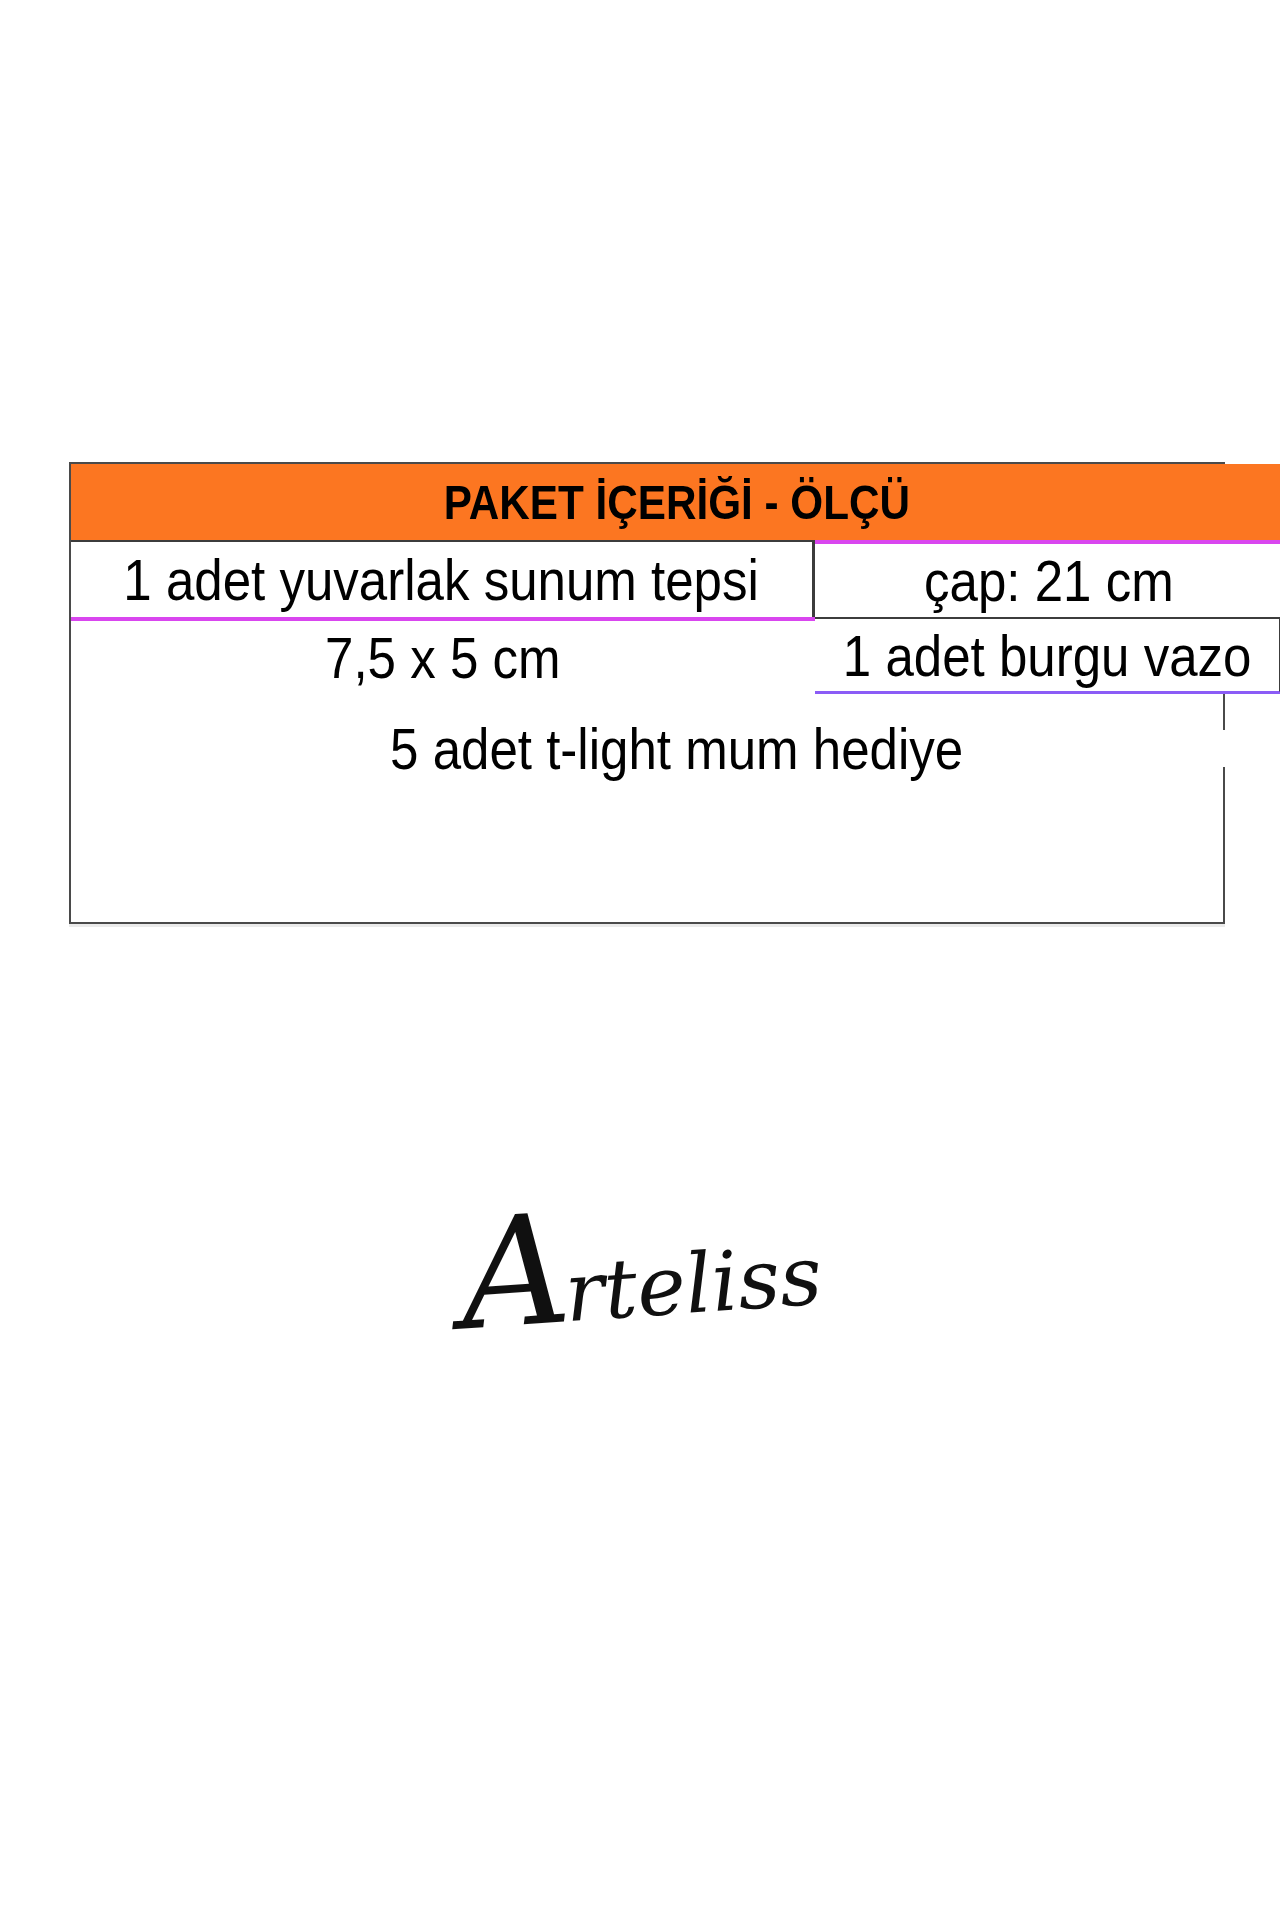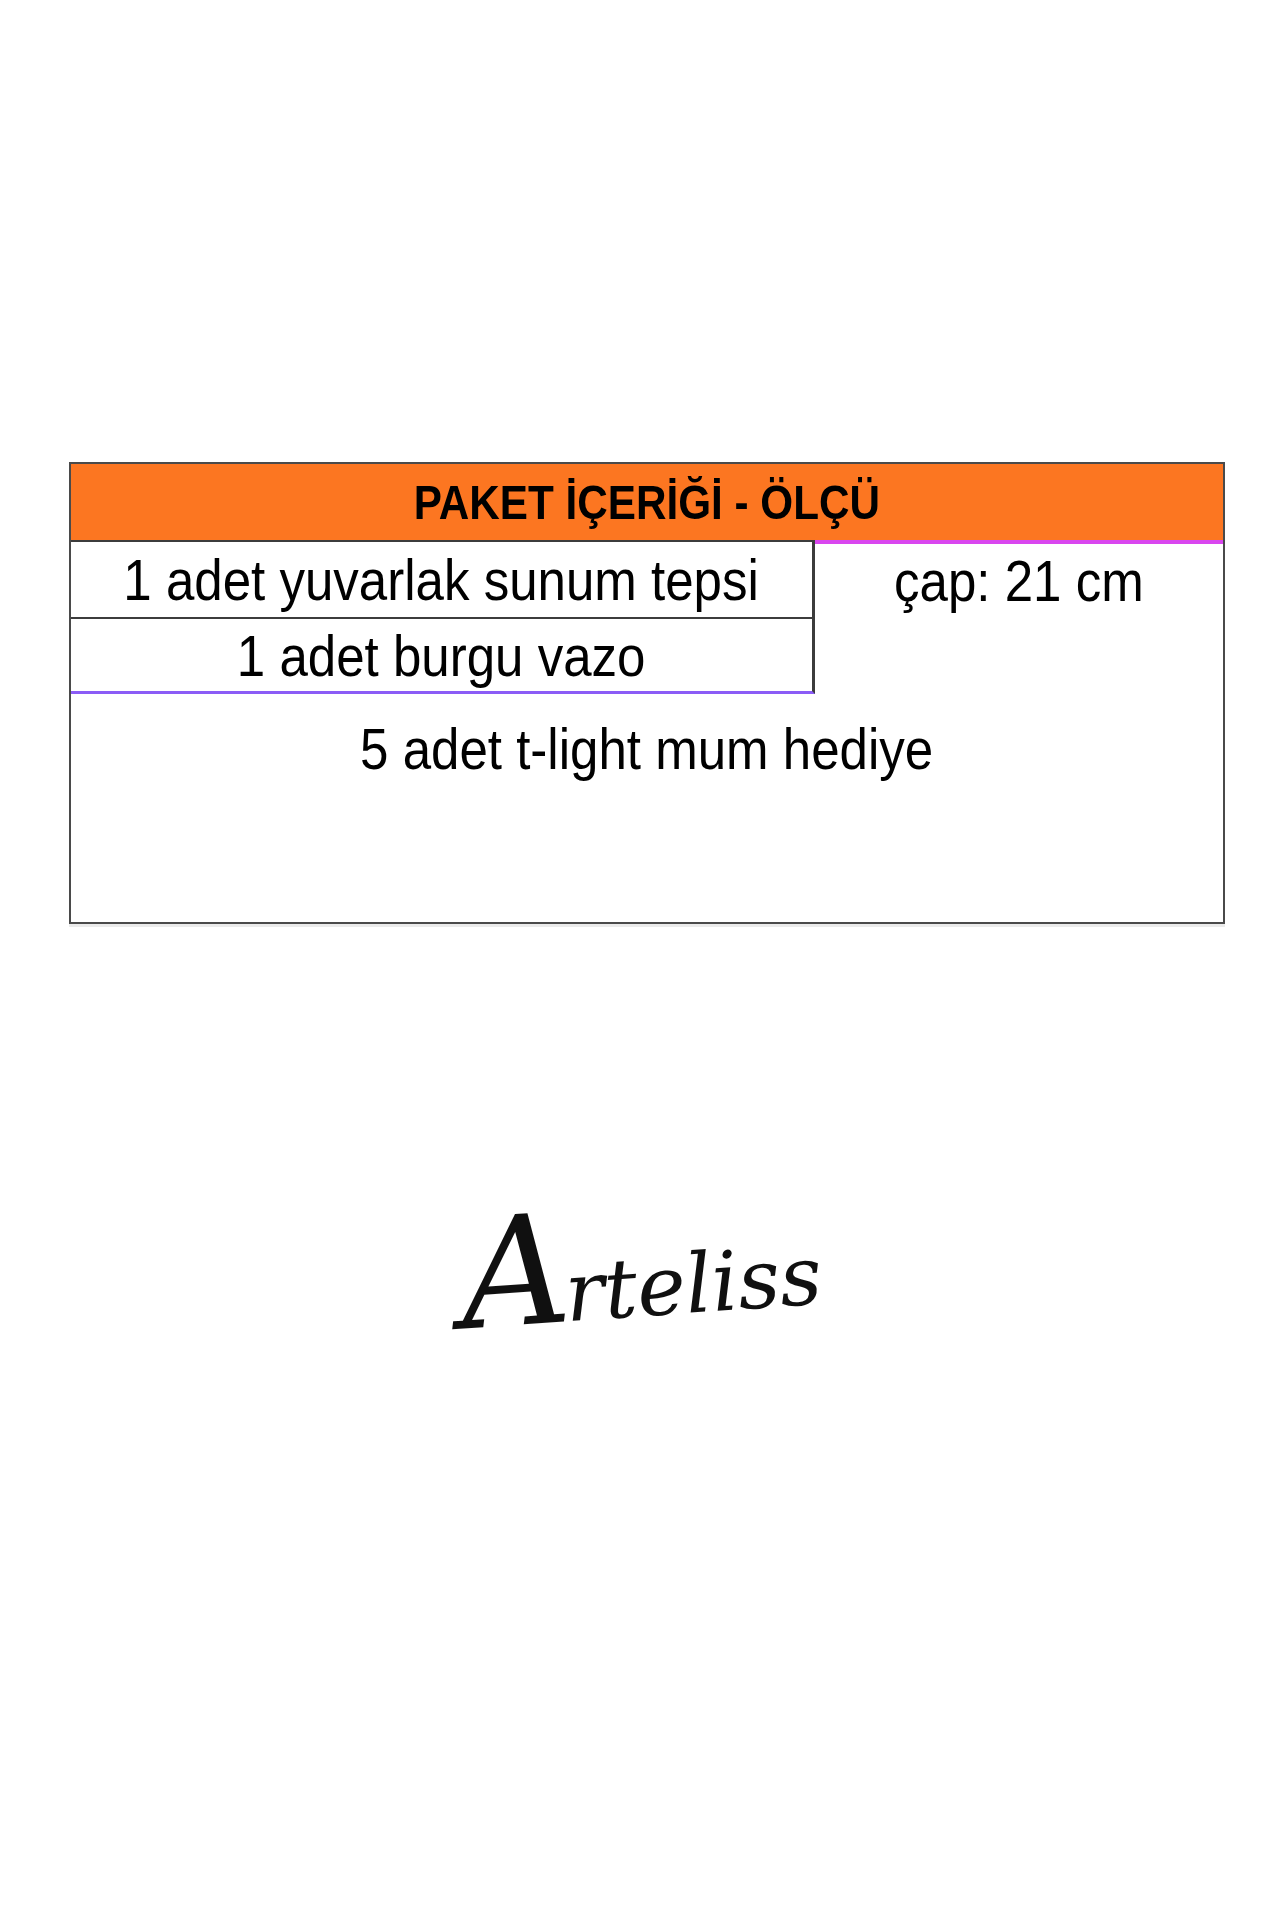--- a/index.html
+++ b/index.html
@@ -103,20 +103,23 @@
     <span class="condensed">PAKET İÇERİĞİ - ÖLÇÜ</span>
   </div>
 
   <div class="cell item">
     <span class="condensed">1 adet yuvarlak sunum tepsi</span>
   </div>
   <div class="cell size">
     <span class="condensed">çap: 21 cm</span>
   </div>
 
+  <div class="cell size">
+    <span class="condensed">7,5 x 5 cm</span>
+  </div>
 
 
   <div class="cell item last">
     <span class="condensed">1 adet burgu vazo</span>
   </div>
 
   <div class="cell footer">
     <span class="condensed">5 adet t-light mum hediye</span>
   </div>
 

